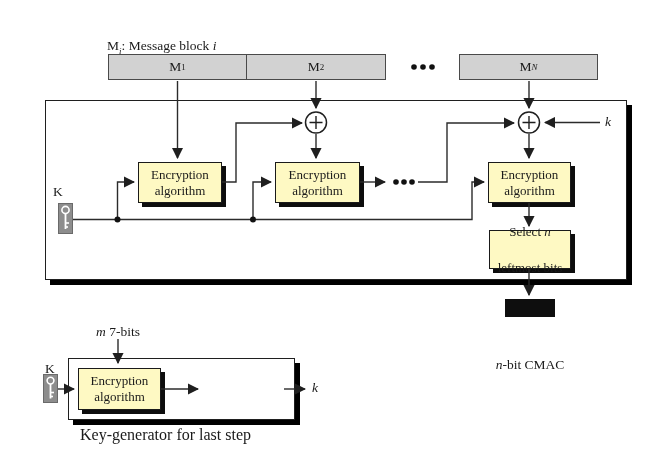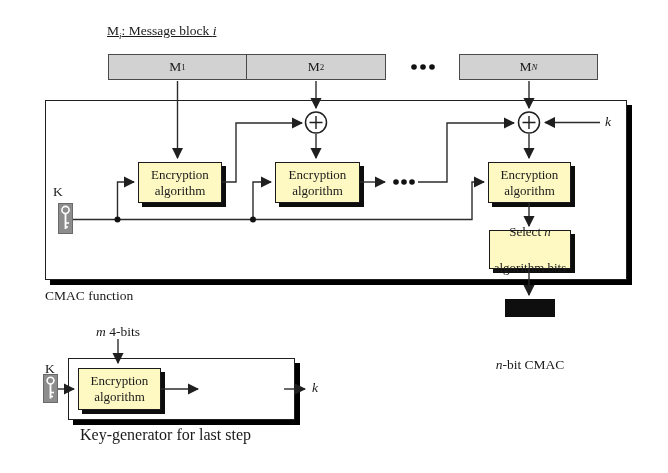--- a/index.html
+++ b/index.html
@@ -46,21 +46,21 @@
     position:absolute; background:#8d8d8d; border:1px solid #6a6a6a;
     z-index:4;
   }
   svg.wires { position:absolute; left:0; top:0; z-index:5; pointer-events:none; }
 </style>
 </head>
 <body>
 
 <div class="stage">
 
-  <div class="lbl" style="left:107px; top:23px;text-decoration:underline;"><span>M</span><sub class="it">i</sub><span>: Message block </span><span class="it">i</span></div>
+  <div class="lbl" style="left:107px; top:38px;"><span>M</span><sub class="it">i</sub><span>: Message block </span><span class="it">i</span></div>
 
   <div class="mblock" style="left:108px; width:139px;">
       <span>M</span>
       <sub>1</sub>
     </div>
   <div class="mblock" style="left:246px; width:140px;">
       <span>M</span>
       <sub>2</sub>
     </div>
   <div class="mblock" style="left:459px; width:139px;">
@@ -79,21 +79,21 @@
   <div class="procbox" style="left:275px; top:162px; width:85px; height:41px;">
     <span>Encryption</span>
     <span>algorithm</span>
   </div>
   <div class="procbox" style="left:488px; top:162px; width:83px; height:41px;">
     <span>Encryption</span>
     <span>algorithm</span>
   </div>
   <div class="procbox" style="left:489px; top:230px; width:82px; height:39px;gap:20px;">
     <span><span>Select </span><span class="it">n</span></span>
-    <span>algorithm bits</span>
+    <span>leftmost bits</span>
   </div>
 
   <div class="procbox" style="left:78px; top:368px; width:83px; height:42px;">
     <span>Encryption</span>
     <span>algorithm</span>
   </div>
 
   <div class="blackbox"></div>
 
   <div class="keyicon" style="left:58px; top:203px; width:15px; height:31px;">
@@ -108,23 +108,22 @@
     <svg width="13" height="27" viewBox="0 0 13 27">
       <circle cx="6.5" cy="5.6" r="3.4" fill="none" stroke="#ffffff" stroke-width="1.6"></circle>
       <line x1="6.5" y1="9" x2="6.5" y2="23.5" stroke="#ffffff" stroke-width="1.8"></line>
       <line x1="6.5" y1="17.5" x2="10" y2="17.5" stroke="#ffffff" stroke-width="1.6"></line>
       <line x1="6.5" y1="21.5" x2="9" y2="21.5" stroke="#ffffff" stroke-width="1.6"></line>
     </svg>
   </div>
 
   <div class="lbl" style="left:53px; top:184px;">K</div>
   <div class="lbl it" style="left:605px; top:114px;">k</div>
-  <div class="lbl" style="left:45px; top:288px;">CMAC function</div>
   <div class="lbl" style="left:490px; top:321px; width:80px; text-align:center;margin-top:36px;"><span class="it">n</span><span>-bit CMAC</span></div>
-  <div class="lbl" style="left:78px; top:324px; width:80px; text-align:center;"><span class="it">m</span><span> 4-bits</span></div>
+  <div class="lbl" style="left:78px; top:324px; width:80px; text-align:center;"><span class="it">m</span><span> 7-bits</span></div>
   <div class="lbl" style="left:45px; top:361px;">K</div>
   <div class="lbl it" style="left:312px; top:380px;">k</div>
   <div class="lbl" style="left:80px; top:426px; font-size:16px;">Key-generator for last step</div>
 
   <svg class="wires" width="668" height="473" viewBox="0 0 668 473">
     <defs>
       <marker id="ah" viewBox="0 0 10 10" refX="9" refY="5" markerWidth="8" markerHeight="8" orient="auto-start-reverse">
         <path d="M0,0 L10,5 L0,10 z" fill="#1f1f1f"></path>
       </marker>
     </defs>

